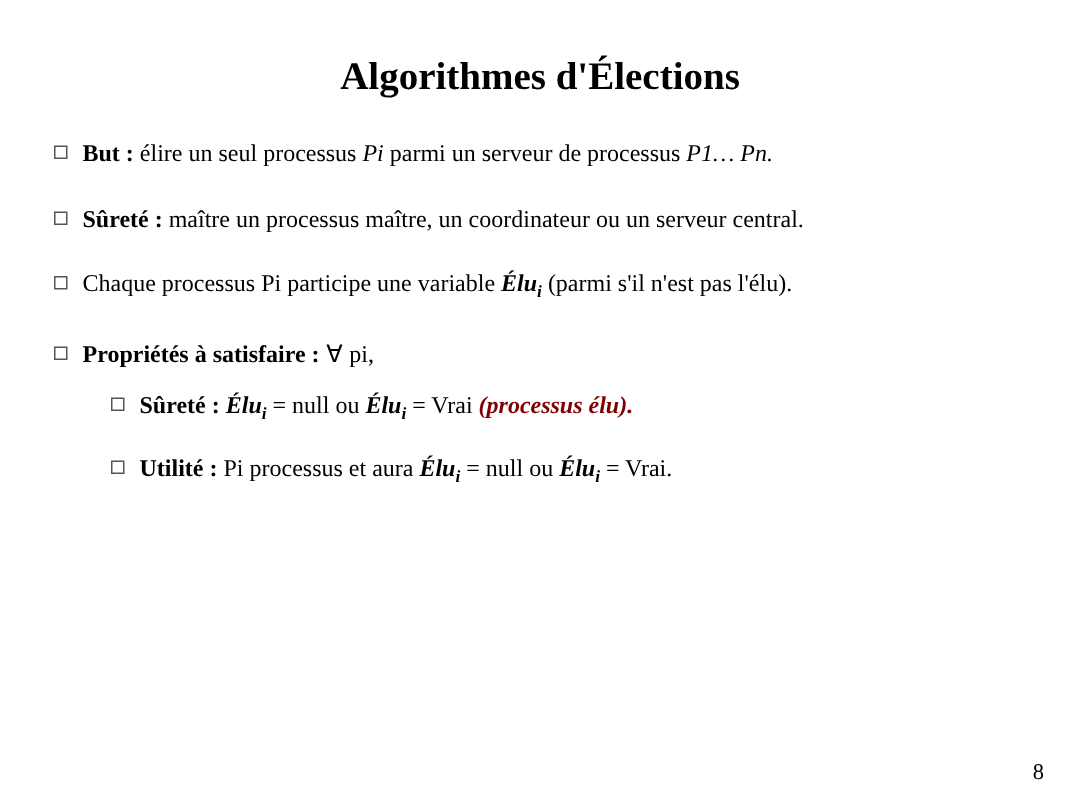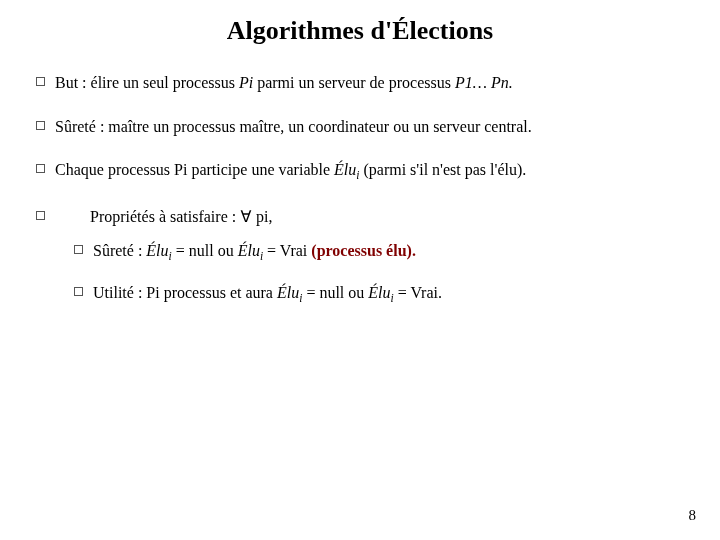--- a/index.html
+++ b/index.html
@@ -1,27 +1,27 @@
 <!DOCTYPE html>
 <html><head>
 <meta charset="utf-8">
 <style>
   * { box-sizing: border-box; margin: 0; padding: 0; }
   html, body { width: 720px; height: 540px; background: #fff; font-family: "Times New Roman", Times, serif; color: #000; }
-  .slide { width: 720px; height: 540px; position: relative; padding: 16px 36px 20px 36px; }
+  .slide { width: 720px; height: 540px; position: relative; padding: 36px 36px 20px 36px; }
   .title { text-align: center; font-size: 26px; font-weight: bold; margin-bottom: 26px; color: #000; }
   .item { display: flex; align-items: flex-start; margin-bottom: 22px; font-size: 16px; line-height: 1.35; }
-  .item.last-outer { margin-bottom: 10px; margin-top: 14px; gap: 35px; }
+  .item.last-outer { margin-bottom: 10px; margin-top: 14px; }
   .bullet { width: 9px; height: 9px; border: 1px solid #555; margin-top: 5px; margin-right: 10px; flex-shrink: 0; }
   .inner { margin-left: 38px; }
   .inner .item { margin-top: 12px; margin-bottom: 18px; }
-  .bold { font-weight: normal; }
+  .bold { font-weight: bold; }
   .italic { font-style: italic; }
   .sub { font-size: 0.72em; vertical-align: sub; font-style: italic; }
-  .maroon { color: #800000; font-weight: bold; }
+  .maroon { color: #800000; font-weight: bold; font-style: italic; }
   .forall { font-family: Arial, sans-serif; }
   .pagenum { position: absolute; right: 24px; bottom: 16px; font-size: 15px; color: #000; }
 </style>
 </head>
 <body>
 
 <div class="slide">
   <div class="title">Algorithmes d'Élections</div>
 
   <div class="item">

